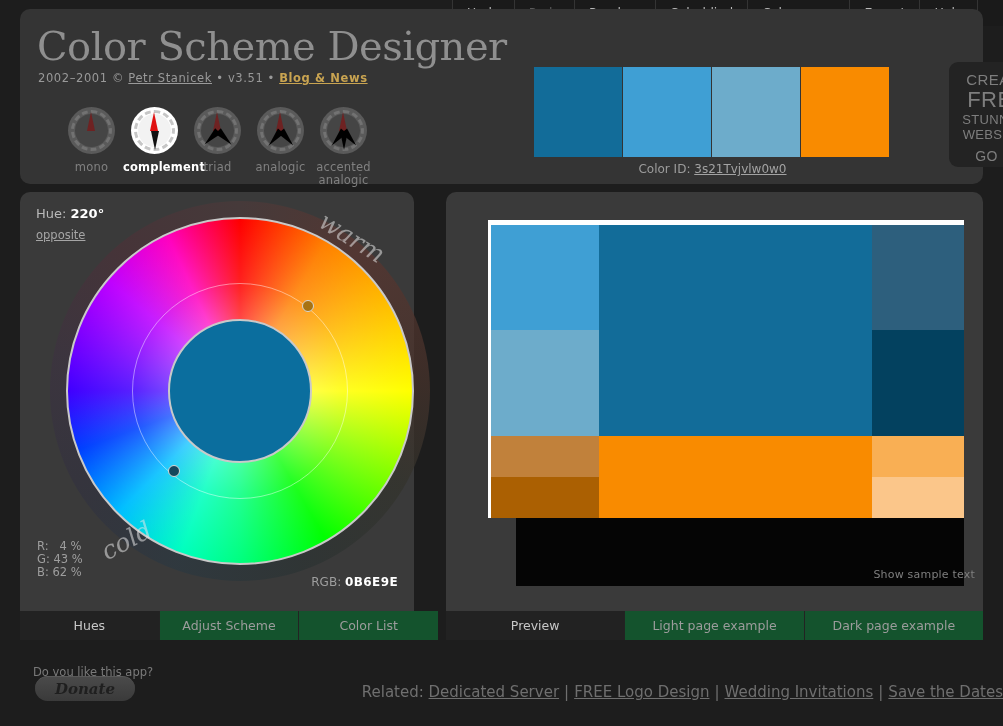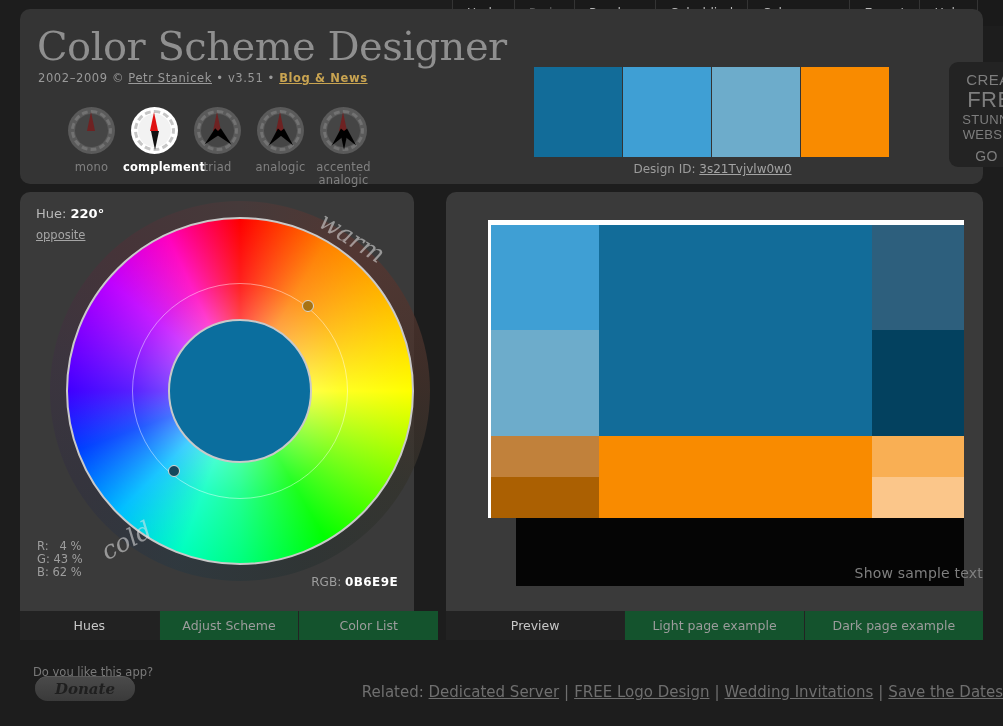--- a/index.html
+++ b/index.html
@@ -169,22 +169,22 @@
   .pv .shadow { position: absolute; left: 42px; top: 72px; width: 448px; height: 306px; background: #050505; }
   .pv .sheet { position: absolute; left: 14px; top: 12px; width: 476px; height: 298px; background: #fff; }
   .pv .grid {
     position: absolute; left: 17px; top: 17px; width: 473px; height: 293px;
     display: grid; grid-template-columns: 108px 273px 92px;
     grid-template-rows: 105px 106px 41px 41px;
   }
   .pv .grid div { width: 100%; height: 100%; }
 
   .sampletext {
-    position: absolute; right: 0; bottom: 30px;
-    font-size: 14px; color: #7f7f7f; text-decoration: none; cursor: pointer;
+    position: absolute; right: 8px; bottom: 30px;
+    font-size: 11px; color: #7f7f7f; text-decoration: none; cursor: pointer;
     letter-spacing: .2px;
   }
 
   
   .tabsL { position: absolute; top: 611px; left: 20px; width: 418px; height: 29px; display: flex; }
   .tabsR { position: absolute; top: 611px; left: 446px; width: 537px; height: 29px; display: flex; }
   .tab {
     flex: 1; text-align: center; line-height: 29px; font-size: 12.5px;
     color: #9c9c9c; background: #14532d; cursor: pointer;
     border-right: 1px solid #232323;
@@ -220,21 +220,21 @@
       <div class="item disabled">Redo</div>
       <div class="item">Random</div>
       <div class="item">Colorblind</div>
       <div class="item">Color space</div>
       <div class="item">Export</div>
       <div class="item">Help</div>
     </div>
 
   <div class="header">
     <div class="logo">Color Scheme Designer</div>
-    <div class="byline"><span>2002–2009 © </span><a href="#">Petr Stanicek</a><span> • v3.51 • </span><a href="#" class="news">Blog &amp; News</a></div>
+    <div class="byline"><span>2002–2001 © </span><a href="#">Petr Stanicek</a><span> • v3.51 • </span><a href="#" class="news">Blog &amp; News</a></div>
 
     <div class="types">
         <div class="type">
           <div class="dial">
             <div class="ring"></div>
             <div class="needle red" style="transform: rotate(0deg);">
               <i></i>
             </div>
           </div>
           <div class="label">mono</div>
@@ -300,21 +300,21 @@
           <div class="label">accented<br>analogic</div>
         </div>
       </div>
 
     <div class="swatches">
         <div class="sw" style="background: rgb(18, 108, 153);"></div>
         <div class="sw" style="background: rgb(63, 159, 212);"></div>
         <div class="sw" style="background: rgb(109, 172, 203);"></div>
         <div class="sw" style="background: rgb(249, 139, 0);"></div>
       </div>
-    <div class="schemeid"><span>Design ID: </span><a href="#">3s21Tvjvlw0w0</a></div>
+    <div class="schemeid"><span>Color ID: </span><a href="#">3s21Tvjvlw0w0</a></div>
 
     <div class="ad">
       <div class="l1">CREATE</div>
       <div class="l2">FREE</div>
       <div class="l3">STUNNING</div>
       <div class="l4">WEBSITES</div>
       <div class="go">GO &gt;&gt;</div>
     </div>
   </div>
 

